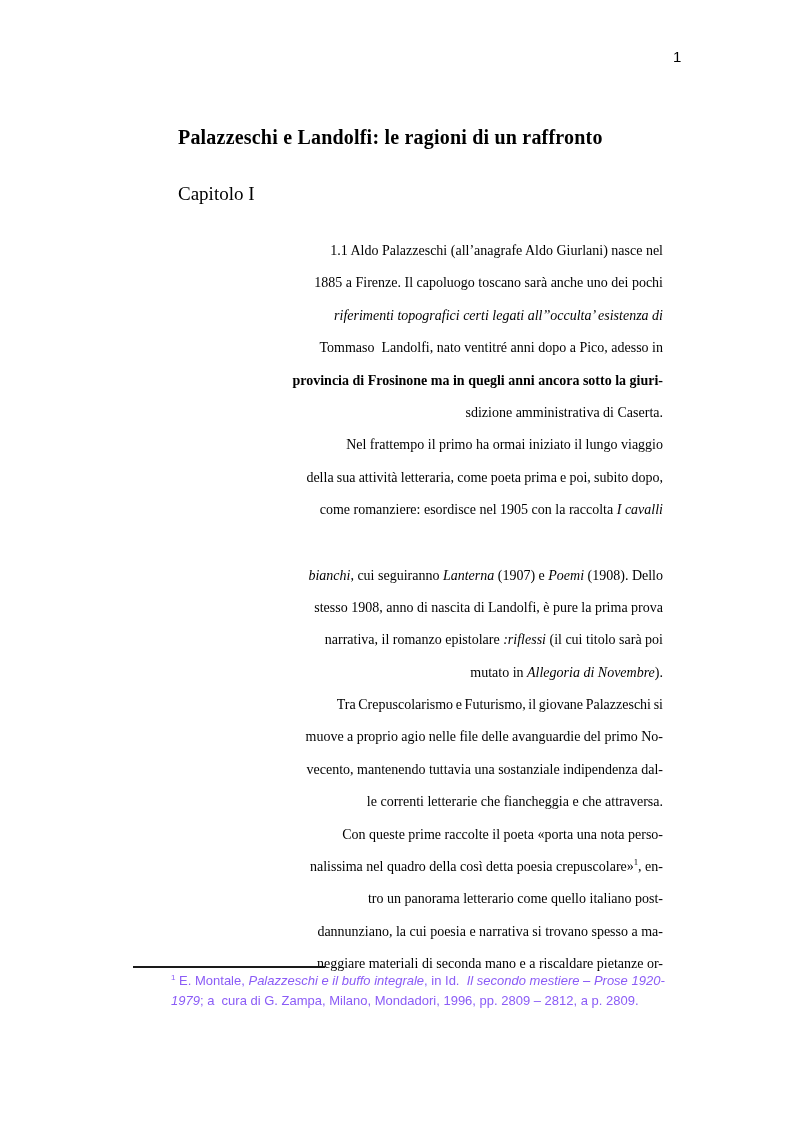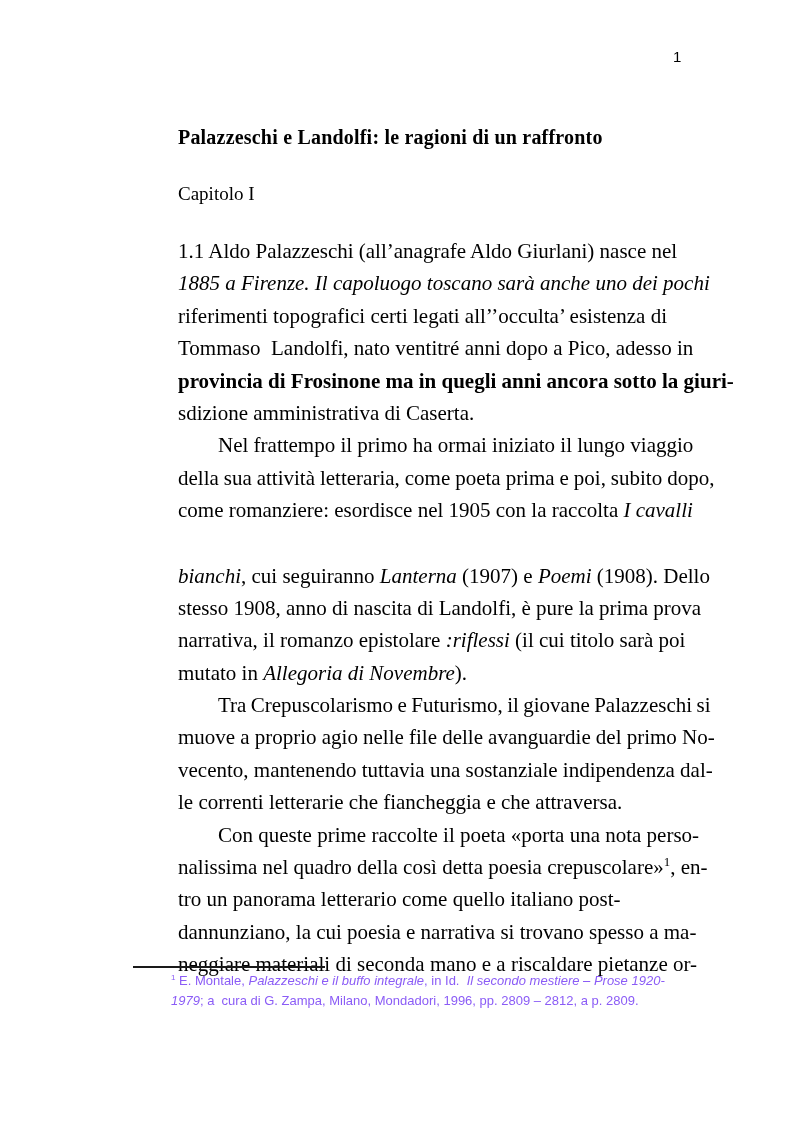--- a/index.html
+++ b/index.html
@@ -13,22 +13,22 @@
   }
   .title{
     position:absolute;top:126px;left:178px;margin:0;
     font-size:20px;font-weight:bold;letter-spacing:.2px;white-space:nowrap;
   }
   .chapter{
     position:absolute;top:183px;left:178px;font-size:19px;white-space:nowrap;
   }
   .body-text{position:absolute;top:235px;left:178px;width:485px;}
   .line{
-    width:485px;height:32.4px;line-height:32.4px;font-size:21px;
-    white-space:nowrap;box-sizing:border-box;
+    width:485px;height:32.4px;line-height:32.4px;font-size:14px;
+    white-space:nowrap;box-sizing:border-box;text-align:right;
   }
   .line.ind{padding-left:40px;}
   .it{font-style:italic;}
   sup{font-size:.62em;vertical-align:super;line-height:0;}
   .fn-rule{
     position:absolute;top:966px;left:133px;width:192px;height:0;
     border-top:2px solid #1a1a1a;
   }
   .footnote{
     position:absolute;top:971px;left:171px;
@@ -41,22 +41,22 @@
 </head>
 <body>
 
 <div class="page">
   <div class="page-number">1</div>
   <h1 class="title">Palazzeschi e Landolfi: le ragioni di un raffronto</h1>
   <div class="chapter">Capitolo I</div>
   <main class="body-text">
       <div>
         <div class="line j" style="word-spacing: 0px;"><span>1.1 Aldo Palazzeschi (all’anagrafe Aldo Giurlani) nasce nel</span></div>
-        <div class="line j" style="word-spacing: 0px; font-style: italic;"><span>1885 a Firenze. Il capoluogo toscano sarà anche uno dei pochi</span></div>
-        <div class="line j" style="word-spacing: 0px;"><span>riferimenti topografici certi legati all’’occulta’ esistenza di</span></div>
+        <div class="line j" style="word-spacing: 0px;"><span>1885 a Firenze. Il capoluogo toscano sarà anche uno dei pochi</span></div>
+        <div class="line j" style="word-spacing: 0px; font-style: italic;"><span>riferimenti topografici certi legati all’’occulta’ esistenza di</span></div>
         <div class="line j" style="word-spacing: 0px;"><span>Tommaso&nbsp; Landolfi, nato ventitré anni dopo a Pico, adesso in</span></div>
         <div class="line j" style="word-spacing: 0px; font-weight: bold;"><span>provincia di Frosinone ma in quegli anni ancora sotto la giuri-</span></div>
         <div class="line"><span>sdizione amministrativa di Caserta.</span></div>
       </div>
       <div>
         <div class="line j ind" style="word-spacing: 0px;"><span>Nel frattempo il primo ha ormai iniziato il lungo viaggio</span></div>
         <div class="line j" style="word-spacing: -0.3px;"><span>della sua attività letteraria, come poeta prima e poi, subito dopo,</span></div>
         <div class="line j" style="word-spacing: 0px;"><span>come romanziere: esordisce nel 1905 con la raccolta </span><span class="it">I cavalli</span></div>
         <div class="line j" style="word-spacing: 0px; margin-top: 33px;"><span class="it">bianchi</span><span>, cui seguiranno </span><span class="it">Lanterna</span><span> (1907) e </span><span class="it">Poemi</span><span> (1908). Dello</span></div>
         <div class="line j" style="word-spacing: 0px;"><span>stesso 1908, anno di nascita di Landolfi, è pure la prima prova</span></div>

